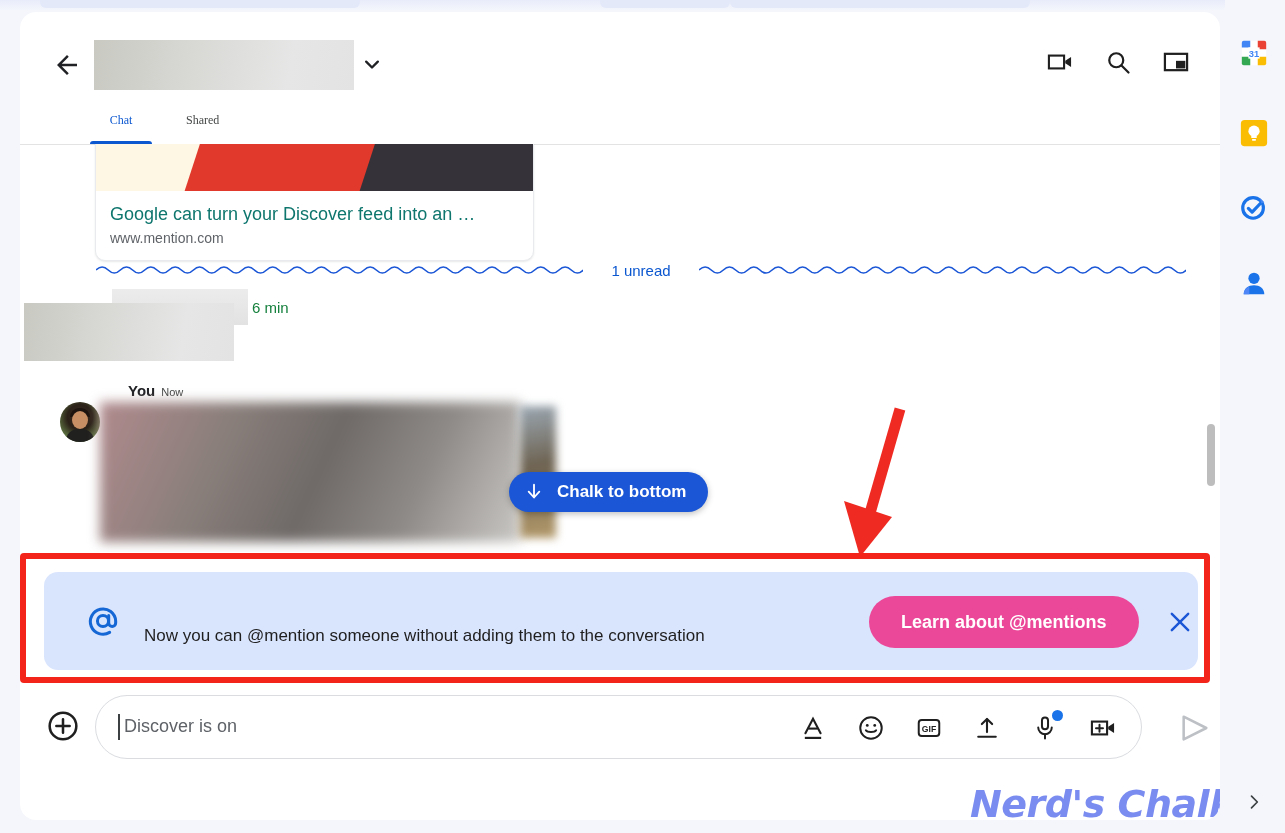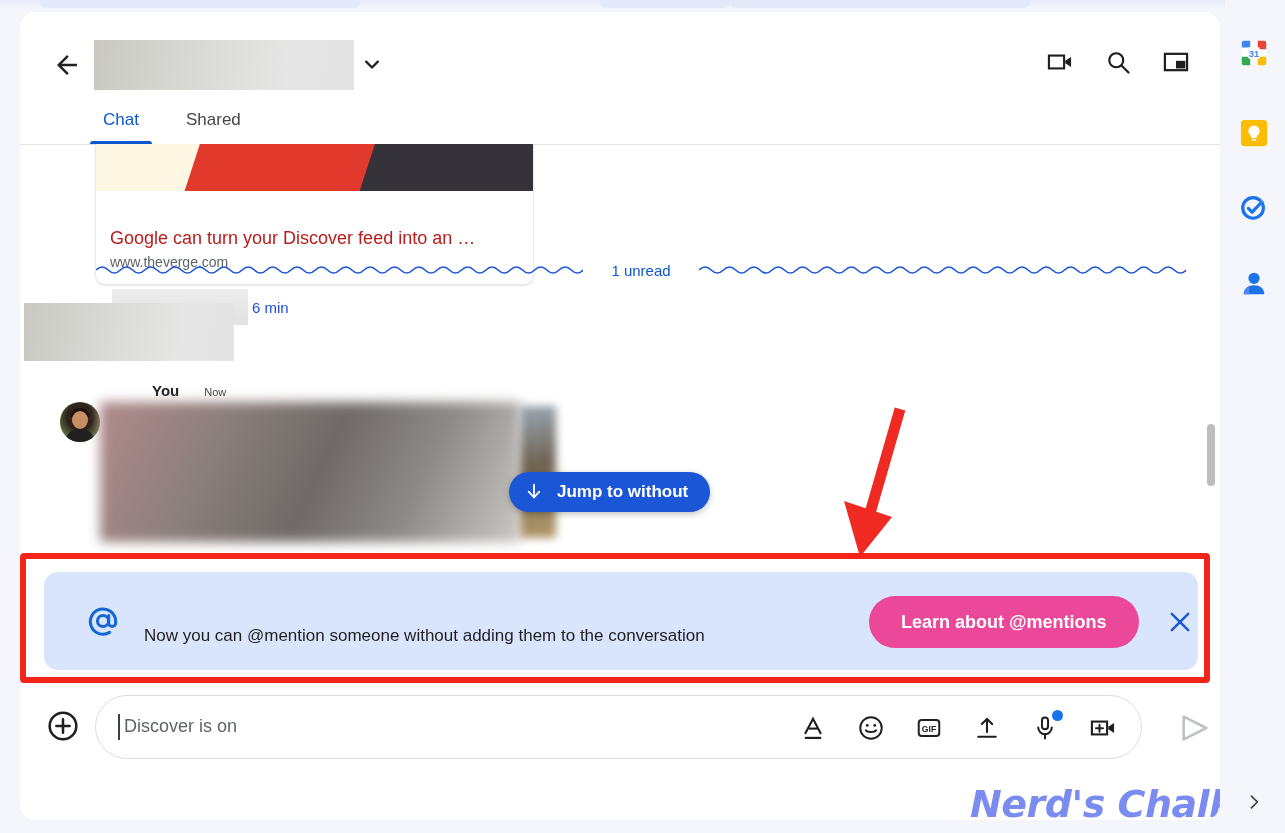--- a/index.html
+++ b/index.html
@@ -55,21 +55,21 @@
   }
   .header-actions .hicon { width: 28px; height: 28px; display: block; cursor: pointer; }
 
   
   .tabs {
     position: absolute; left: 0; top: 88px; width: 100%; height: 44px;
     border-bottom: 1px solid #e3e3e3;
   }
   .tab {
     position: absolute; top: 0; height: 44px; line-height: 40px;
-    font-size: 17px; color: #444746; cursor: pointer;
+    font-size: 12px; color: #444746; cursor: pointer; font-family: Liberation Serif, serif;
   }
   .tab.active { color: #0b57d0; font-weight: 500; }
   .tab.active:after {
     content: ""; position: absolute; left: 0; right: 0; bottom: 0;
     height: 3px; background: #0b57d0; border-radius: 3px 3px 0 0;
   }
   #tab-chat { left: 70px; width: 62px; text-align: center; }
   #tab-shared { left: 166px; width: 80px; }
 
   
@@ -87,38 +87,38 @@
     border-radius: 10px;
     overflow: hidden;
     box-shadow: 0 1px 2px rgba(60,64,67,.12);
   }
   .link-thumb { height: 70px; position: relative; background: #fdf7e4; overflow: hidden; }
   .link-thumb .red { position: absolute; left: 100px; top: 0; width: 240px; height: 100%;
     background: #e13a2c; transform: skewX(-18deg); }
   .link-thumb .dark { position: absolute; left: 275px; top: 0; width: 200px; height: 100%;
     background: #36323a; transform: skewX(-18deg); }
   .link-text { padding: 12px 14px 14px 14px; }
-  .link-title { font-size: 18px; color: #b91c1c; line-height: 1.25; margin-top: 24px; }
+  .link-title { font-size: 18px; color: #0f766e; line-height: 1.25; }
   .link-url { font-size: 14px; color: #5f6368; margin-top: 4px; }
 
   
   .unread-row {
     position: absolute; left: 76px; top: 114px; width: 1090px; height: 24px;
     display: flex; align-items: center; gap: 28px;
   }
   .wave { flex: 1; height: 14px; }
   .unread-label { font-size: 15px; color: #0b57d0; white-space: nowrap; }
 
   
   .name-redact { position: absolute; left: 92px; top: 145px; width: 136px; height: 36px;
     background: linear-gradient(180deg,#ececec 0%, #e2e2e2 100%); }
-  .time-6min { position: absolute; left: 232px; top: 155px; font-size: 15px; color: #1d4ed8; }
+  .time-6min { position: absolute; left: 232px; top: 155px; font-size: 15px; color: #15803d; }
   .bubble-redact { position: absolute; left: 4px; top: 159px; width: 210px; height: 58px; }
 
-  .you-row { position: absolute; left: 108px; top: 238px; display: flex; align-items: baseline; gap: 25px; margin-left: 24px; }
+  .you-row { position: absolute; left: 108px; top: 238px; display: flex; align-items: baseline; gap: 6px; }
   .you-name { font-size: 15px; font-weight: bold; color: #202124; }
   .you-time { font-size: 11px; color: #444746; }
 
   .avatar {
     position: absolute; left: 40px; top: 258px; width: 40px; height: 40px;
     border-radius: 50%; overflow: hidden;
     background: radial-gradient(circle at 50% 38%, #3a2a20 0%, #2b2118 40%, #5c7040 72%, #9fb07a 100%);
   }
   .avatar .face {
     position: absolute; left: 12px; top: 9px; width: 16px; height: 18px;
@@ -299,21 +299,21 @@
 
   <div class="messages">
 
     <div class="link-card">
       <div class="link-thumb">
         <div class="red"></div>
           <div class="dark"></div>
       </div>
       <div class="link-text">
         <div class="link-title">Google can turn your Discover feed into an …</div>
-        <div class="link-url">www.theverge.com</div>
+        <div class="link-url">www.mention.com</div>
       </div>
     </div>
 
     <div class="unread-row">
       <svg class="wave" viewBox="0 0 500 14" preserveAspectRatio="none">
         <path d="M0 7 q6.25 -6 12.5 0 t12.5 0 t12.5 0 t12.5 0 t12.5 0 t12.5 0 t12.5 0 t12.5 0 t12.5 0 t12.5 0 t12.5 0 t12.5 0 t12.5 0 t12.5 0 t12.5 0 t12.5 0 t12.5 0 t12.5 0 t12.5 0 t12.5 0 t12.5 0 t12.5 0 t12.5 0 t12.5 0 t12.5 0 t12.5 0 t12.5 0 t12.5 0 t12.5 0 t12.5 0 t12.5 0 t12.5 0 t12.5 0 t12.5 0 t12.5 0 t12.5 0 t12.5 0 t12.5 0 t12.5 0 t12.5 0" fill="none" stroke="#1a56d6" stroke-width="1.6"></path>
       </svg>
       <span class="unread-label">1 unread</span>
       <svg class="wave" viewBox="0 0 500 14" preserveAspectRatio="none">
         <path d="M0 7 q6.25 -6 12.5 0 t12.5 0 t12.5 0 t12.5 0 t12.5 0 t12.5 0 t12.5 0 t12.5 0 t12.5 0 t12.5 0 t12.5 0 t12.5 0 t12.5 0 t12.5 0 t12.5 0 t12.5 0 t12.5 0 t12.5 0 t12.5 0 t12.5 0 t12.5 0 t12.5 0 t12.5 0 t12.5 0 t12.5 0 t12.5 0 t12.5 0 t12.5 0 t12.5 0 t12.5 0 t12.5 0 t12.5 0 t12.5 0 t12.5 0 t12.5 0 t12.5 0 t12.5 0 t12.5 0 t12.5 0 t12.5 0" fill="none" stroke="#1a56d6" stroke-width="1.6"></path>
@@ -334,21 +334,21 @@
         <div class="face"></div>
         <div class="body"></div>
     </div>
     <div class="attach-redact"></div>
     <div class="attach-redact2"></div>
 
     <div class="jump-btn">
       <svg viewBox="0 0 24 24" width="22" height="22">
         <path d="M12 4v13.2M6.2 11.6L12 18l5.8-6.4" fill="none" stroke="#fff" stroke-width="2" stroke-linecap="round" stroke-linejoin="round"></path>
       </svg>
-      <span>Jump to without</span>
+      <span>Chalk to bottom</span>
     </div>
   </div>
 
   <div class="scroll-thumb"></div>
 
   <div class="composer">
     <div class="plus-btn">
       <svg viewBox="0 0 24 24" width="32" height="32">
         <circle cx="12" cy="12" r="10" fill="none" stroke="#1f1f1f" stroke-width="1.9"></circle>
         <path d="M12 7v10M7 12h10" stroke="#1f1f1f" stroke-width="1.9" stroke-linecap="round"></path>

